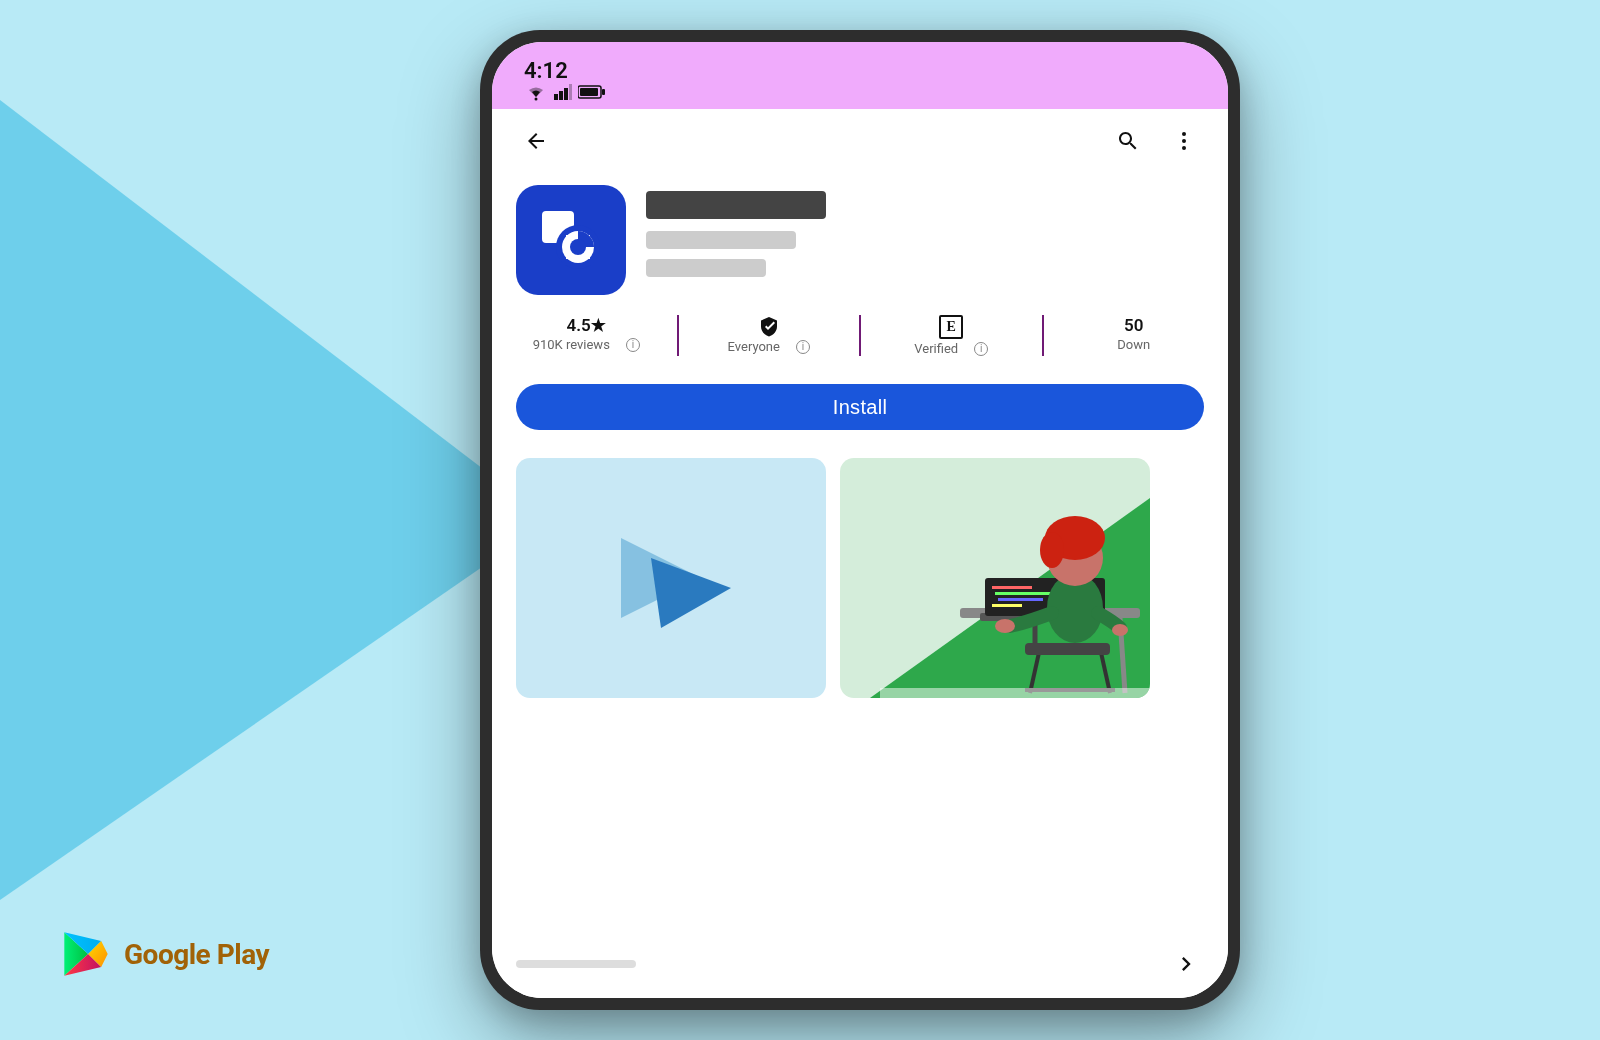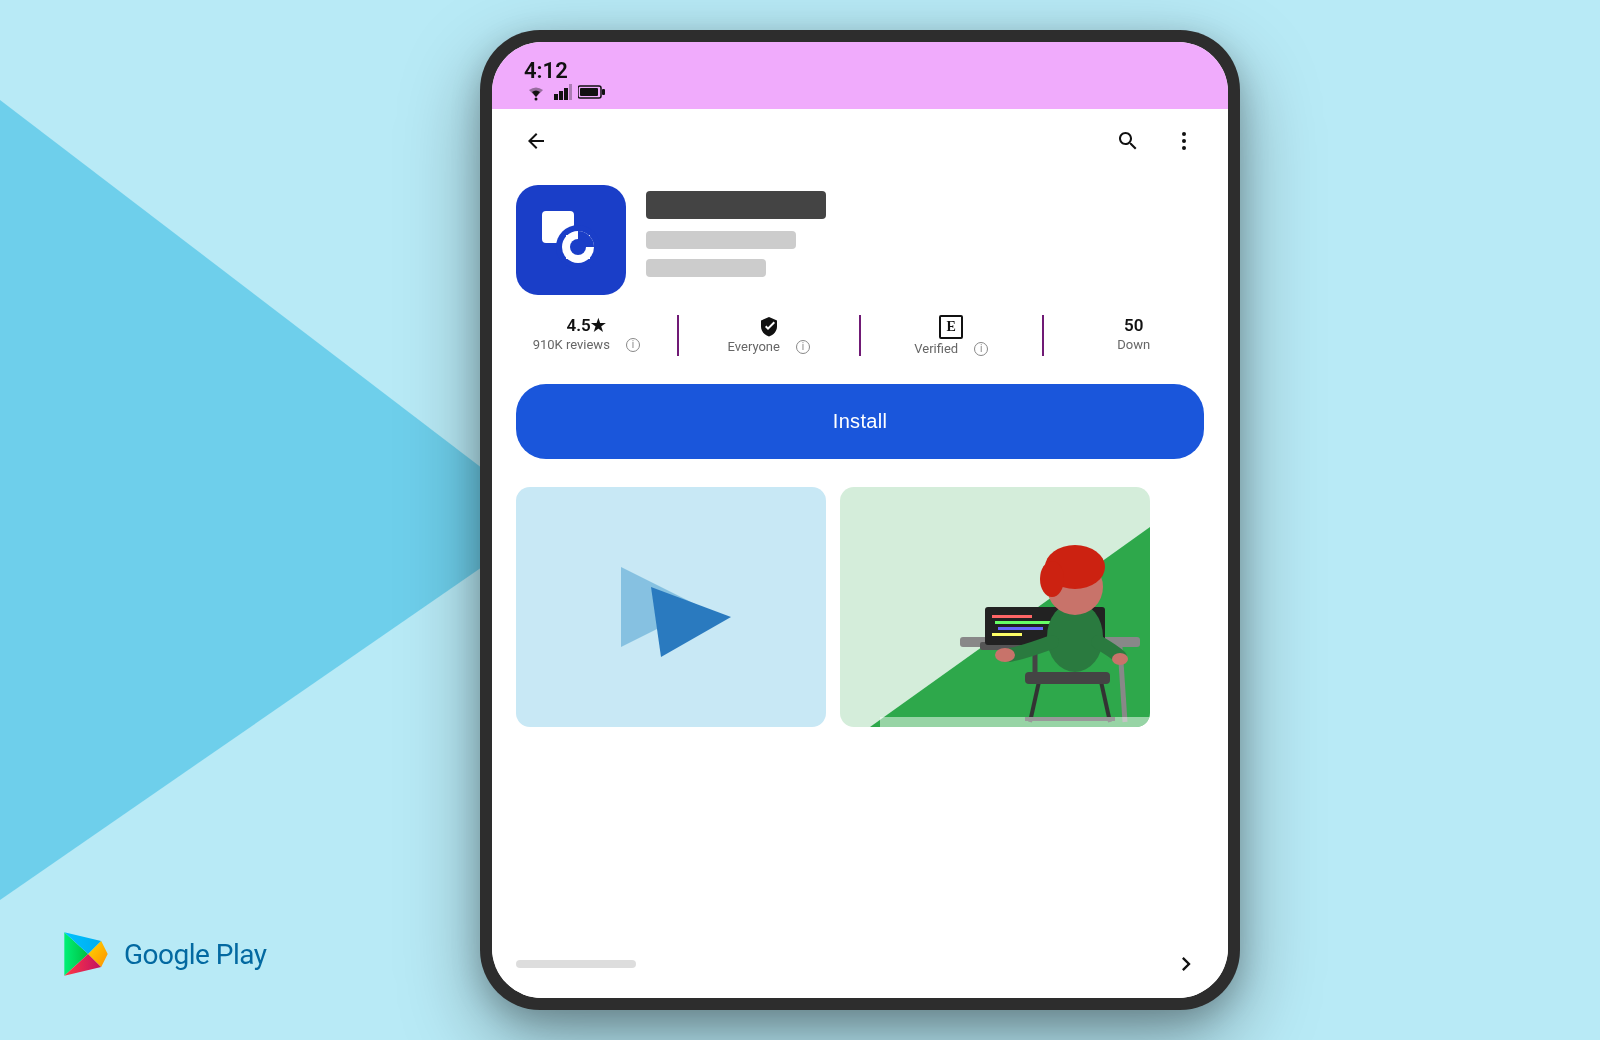--- a/index.html
+++ b/index.html
@@ -30,22 +30,22 @@
       gap: 12px;
     }
 
     .play-icon-svg {
       width: 52px;
       height: 52px;
     }
 
     .google-play-text {
       font-size: 28px;
-      font-weight: 400;
-      color: #0369a1;
+      font-weight: 700;
+      color: #a16207;
       letter-spacing: -0.5px;
       text-align: center;
     }
 
     
     .phone-wrapper {
       position: absolute;
       left: 480px;
       top: 30px;
       width: 760px;
@@ -236,21 +236,21 @@
     }
 
     
     .install-section {
       padding: 8px 24px 20px;
       background: #fff;
     }
 
     .install-btn {
       width: 100%;
-      height: 75px;
+      height: 46px;
       background: #1a56db;
       border: none;
       border-radius: 30px;
       color: #fff;
       font-size: 20px;
       font-weight: 500;
       cursor: pointer;
       letter-spacing: 0.3px;
     }
 

